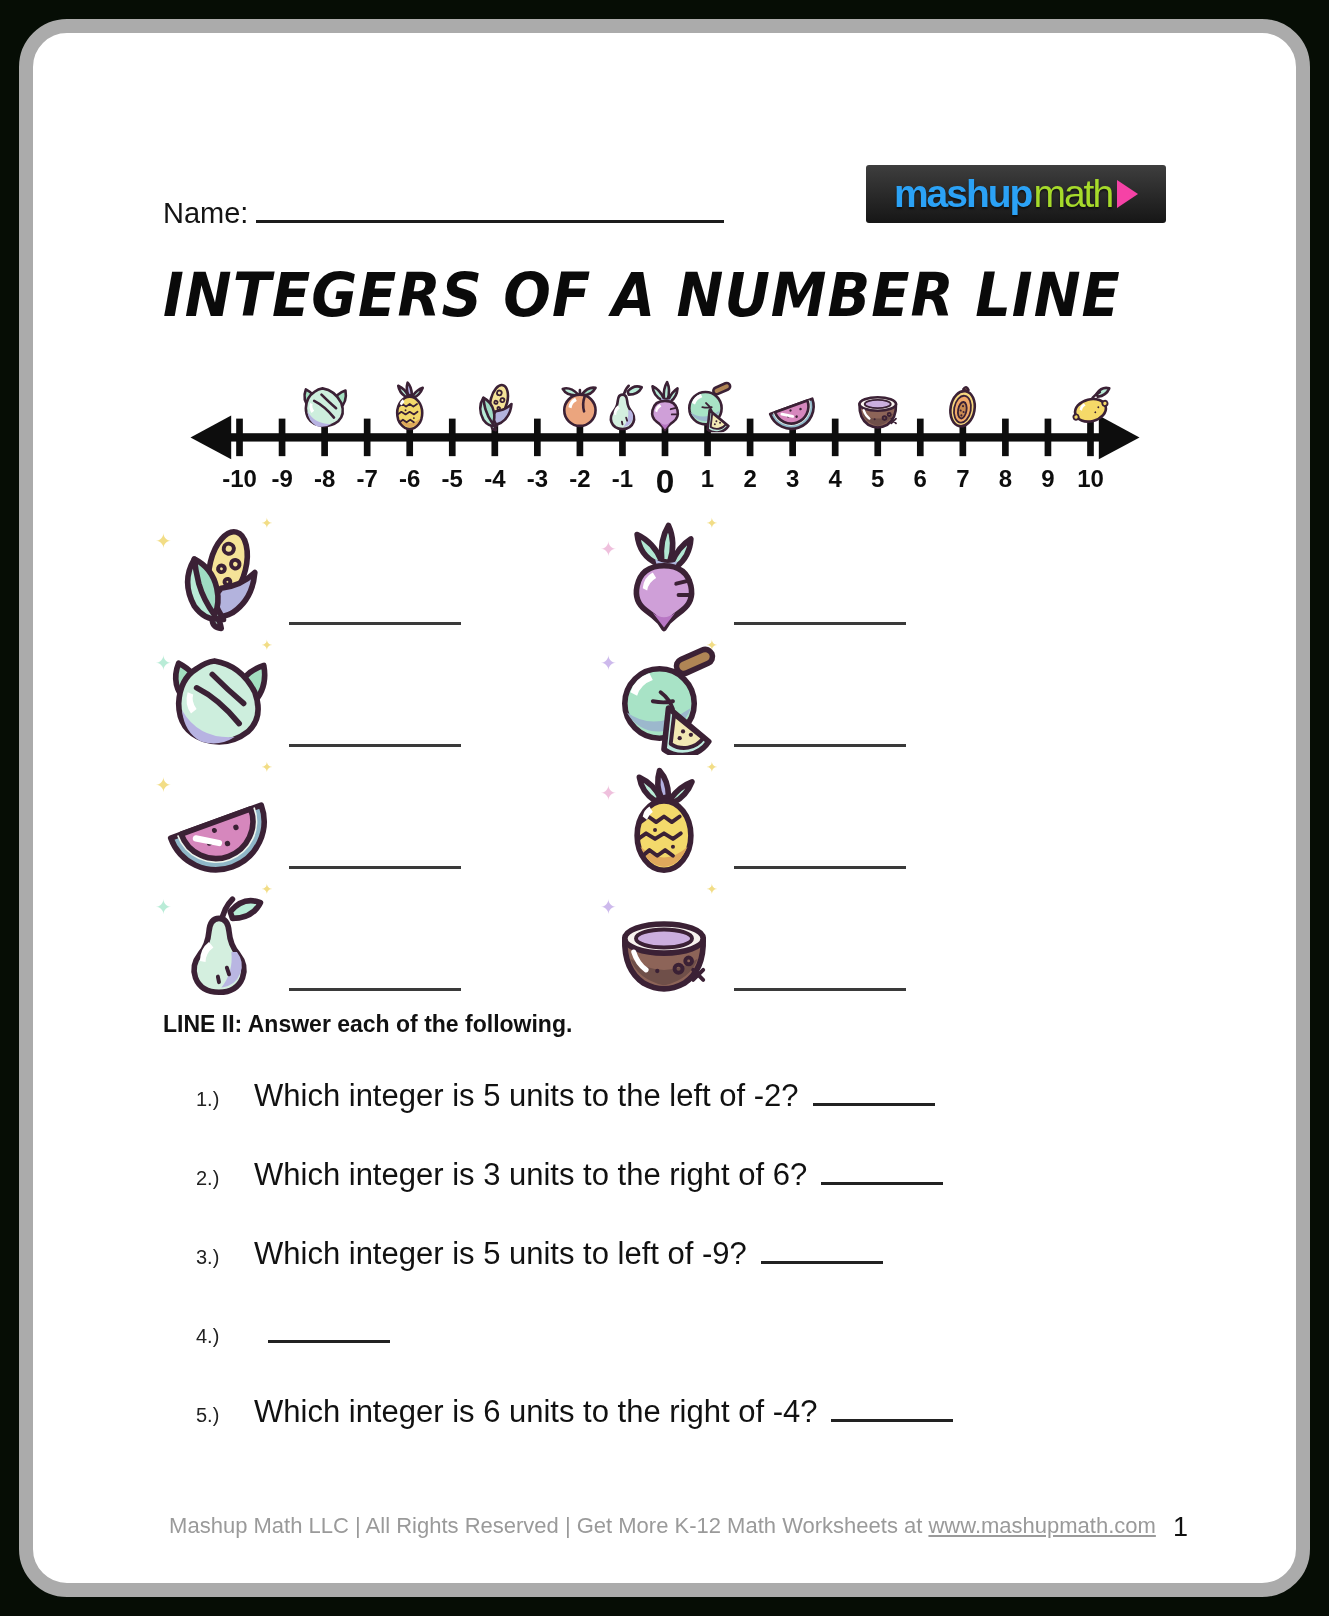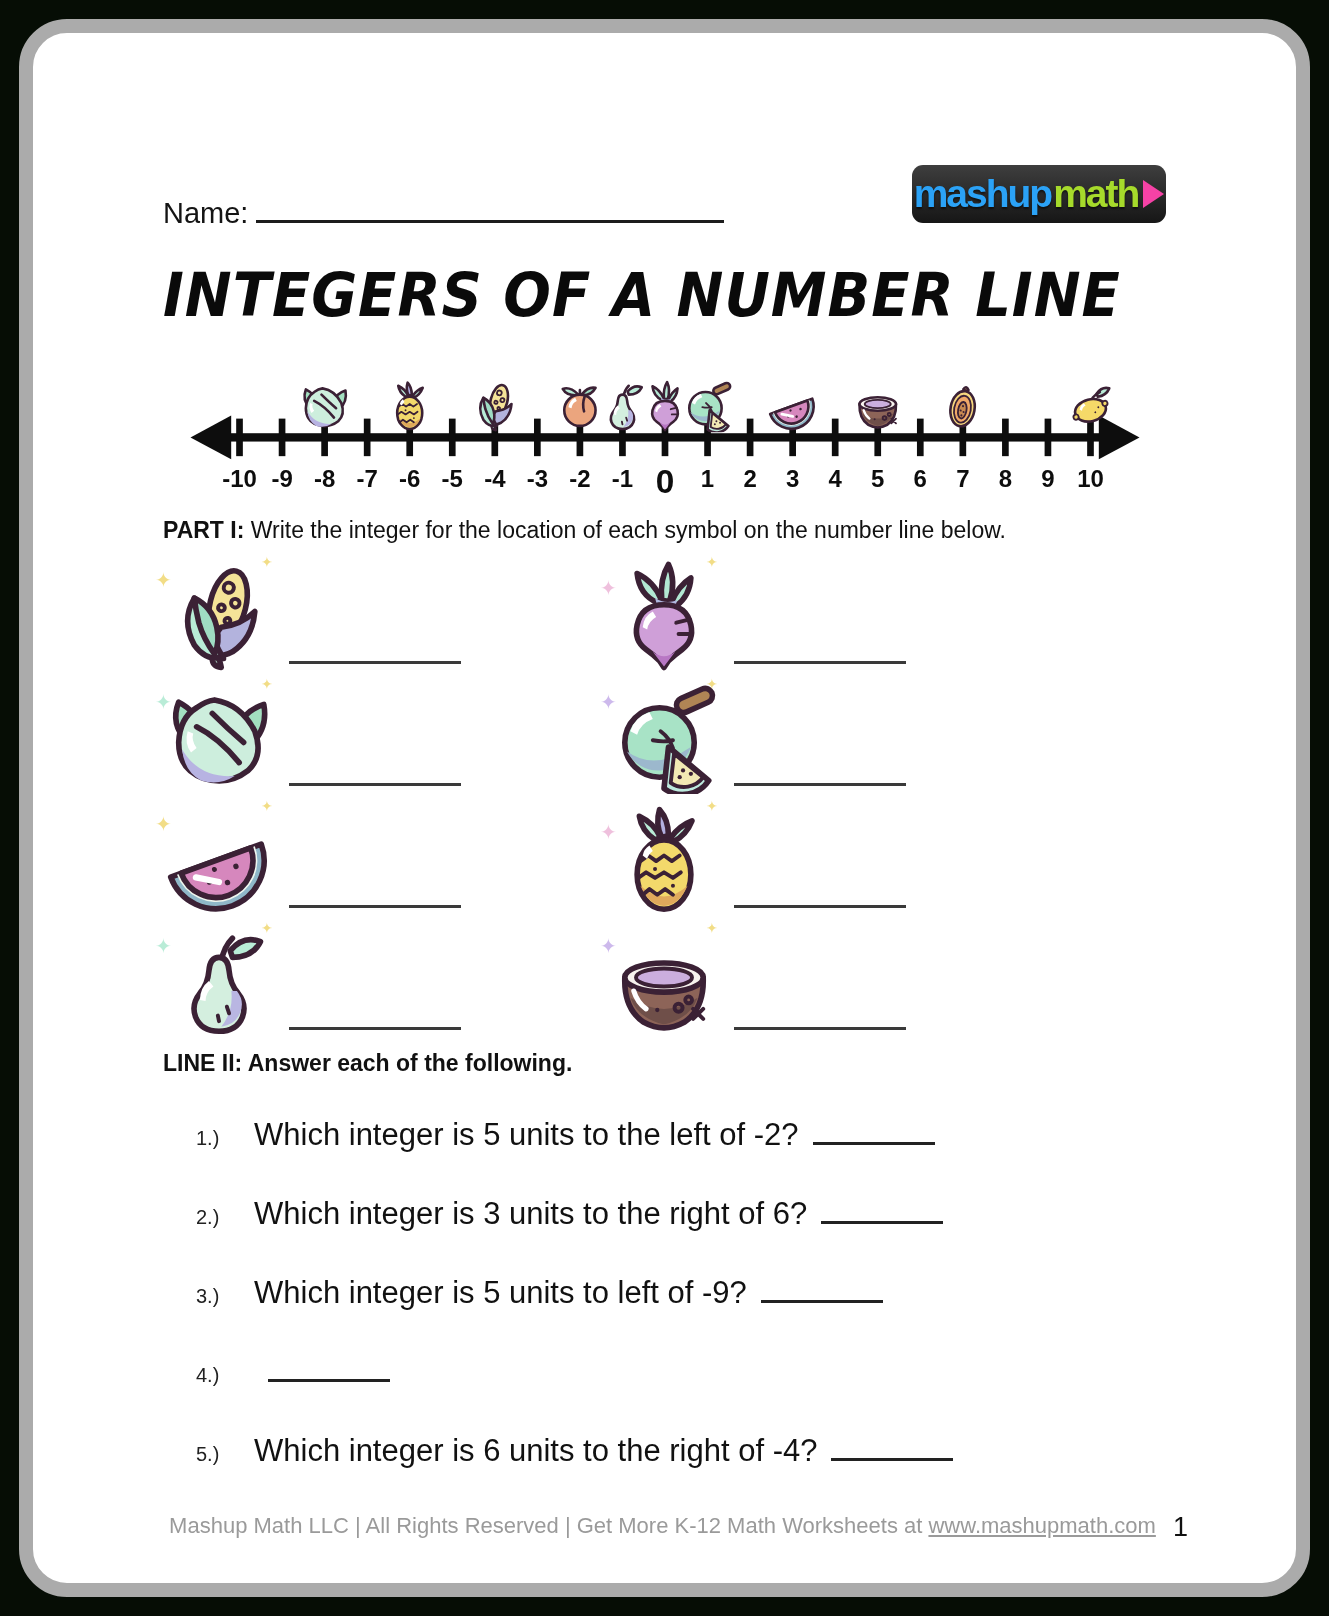--- a/index.html
+++ b/index.html
@@ -8,25 +8,25 @@
   .page {
     position:absolute; left:19px; top:19px; right:19px; bottom:19px;
     background:#ffffff; border:14px solid #ababab; border-radius:48px; overflow:hidden;
   }
   .content { padding:16px 130px; }
 
   
   .header { display:flex; justify-content:space-between; align-items:flex-start; padding-top:116px; }
   .name-row { margin-top:28px; font-size:29px; color:#141414; }
   .name-line { display:inline-block; width:468px; border-bottom:3px solid #1c1c1c; height:30px; margin-left:8px; }
-  .logo { background:linear-gradient(180deg,#3e3e3e,#161616); height:58px; width:254px;
-          display:flex; align-items:center; justify-content:center; border-radius:11px; }
+  .logo { background:linear-gradient(180deg,#3e3e3e,#161616); height:58px; width:300px;
+          display:flex; align-items:center; justify-content:center; border-radius:3px; }
   .logo-mashup { color:#2ba2f6; font-weight:bold; font-size:39px; letter-spacing:-2px;
                  text-shadow:0 2px 2px rgba(0,0,0,.55); }
-  .logo-math { color:#a6da2b; font-weight:bold; font-size:39px; letter-spacing:-2px;
+  .logo-math { color:#a6da2b; font-weight:normal; font-size:39px; letter-spacing:-2px;
                text-shadow:0 2px 2px rgba(0,0,0,.55); margin-left:2px; }
   .logo-arrow { width:0; height:0; border-left:21px solid #f642a6;
                 border-top:14px solid transparent; border-bottom:14px solid transparent; margin-left:5px; }
 
   
   .title { margin-top:30px; font-family:"DejaVu Sans", sans-serif; font-weight:bold; font-style:italic;
            font-size:56px; letter-spacing:1px; color:#0a0a0a; white-space:nowrap; transform:scaleY(1.08);
            transform-origin:left top; }
 
   
@@ -270,23 +270,20 @@
           <use x="394.2" y="24" width="50" height="50" href="#icon-pear" xlink:href="#icon-pear"></use>
           <use x="435" y="24" width="50" height="50" href="#icon-radish" xlink:href="#icon-radish"></use>
           <use x="475.79999999999995" y="24" width="50" height="50" href="#icon-melon" xlink:href="#icon-melon"></use>
           <use x="557.4" y="24" width="50" height="50" href="#icon-watermelon" xlink:href="#icon-watermelon"></use>
           <use x="639" y="24" width="50" height="50" href="#icon-coconut" xlink:href="#icon-coconut"></use>
           <use x="720.5999999999999" y="24" width="50" height="50" href="#icon-papaya" xlink:href="#icon-papaya"></use>
           <use x="843" y="24" width="50" height="50" href="#icon-lemon" xlink:href="#icon-lemon"></use>
         </svg>
     </div>
 
-    <div class="section-head">
-      <span class="bold">PART I:</span><span> Write the integer for the location of each symbol on the number line below.</span>
-    </div>
 
     <div class="grid">
       <div class="cell">
         <svg class="fruit" viewBox="0 0 100 100">
             <use width="100" height="100" href="#icon-corn" xlink:href="#icon-corn"></use>
           </svg>
         <div class="answer-line"></div>
       </div>
       <div class="cell">
         <svg class="fruit" viewBox="0 0 100 100">

